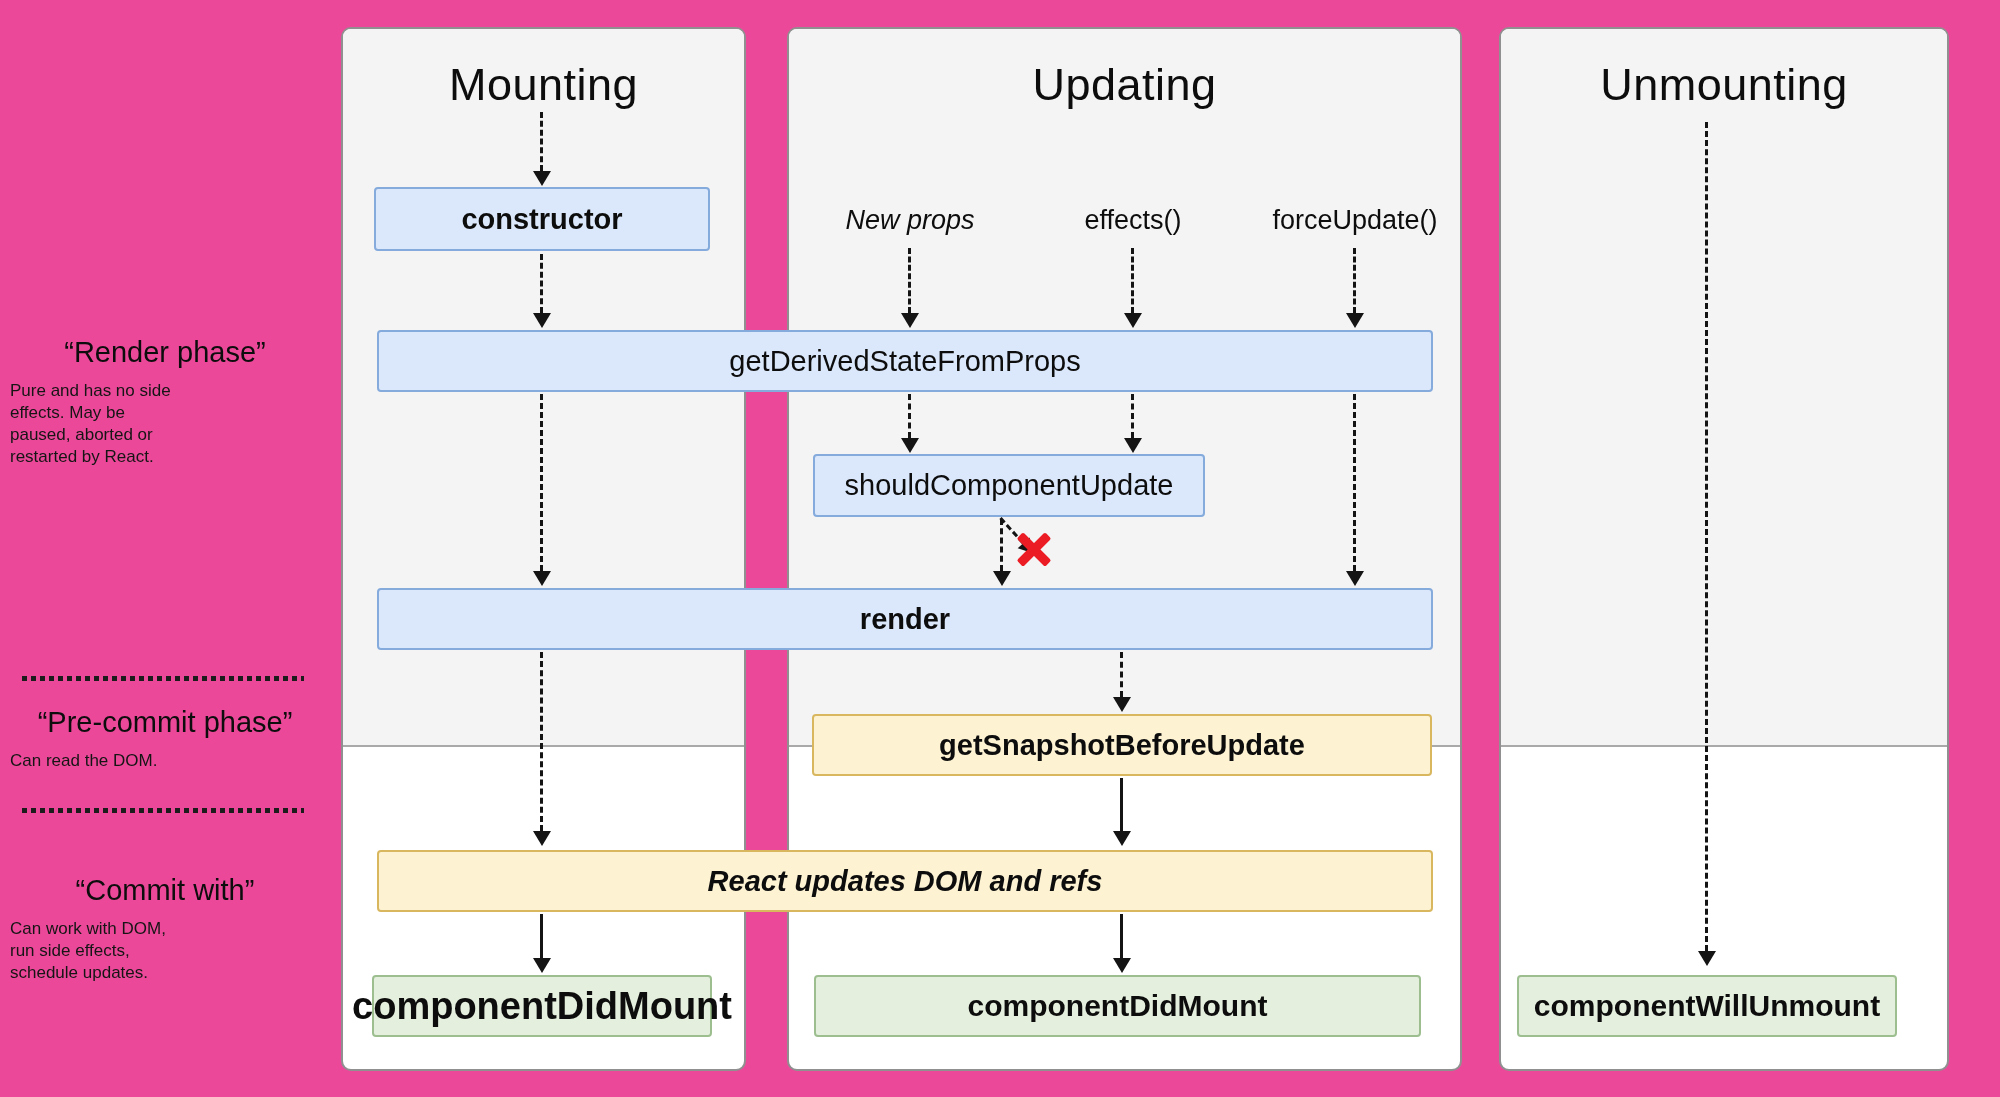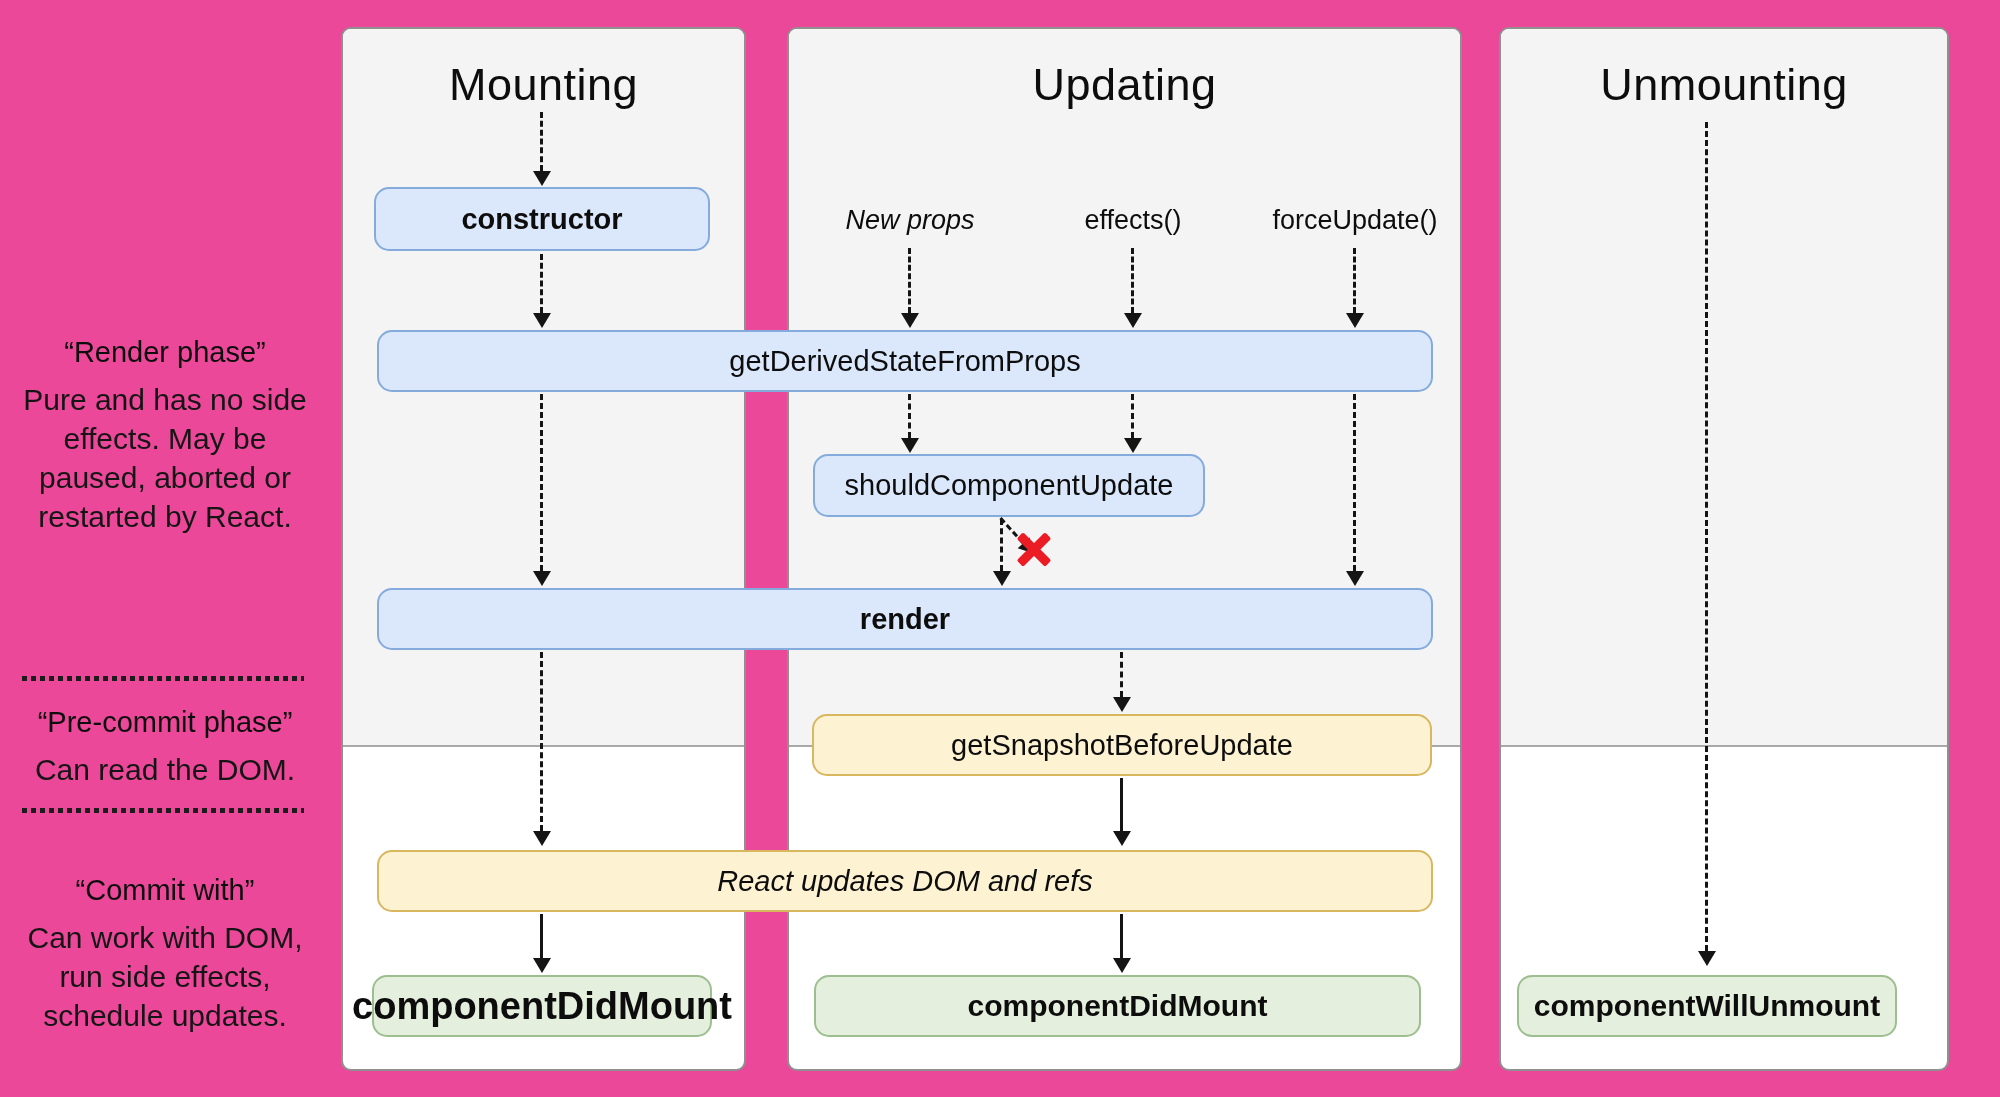--- a/index.html
+++ b/index.html
@@ -15,22 +15,22 @@
   .col .grayzone { height:718px; background:#f4f4f5; border-bottom:2px solid #a9a9a9; }
   #col-mounting  { left:341px;  width:405px; }
   #col-updating  { left:787px;  width:675px; }
   #col-unmounting{ left:1499px; width:450px; }
   .col-title { position:absolute; top:30px; left:0; width:100%; text-align:center;
                font-size:45px; font-weight:500; letter-spacing:.5px; color:#0d0d0d; }
 
   
   .phase-head { position:absolute; left:10px; width:310px; text-align:center;
                 font-size:29px; color:#0d0d0d; }
-  .phase-body { position:absolute; left:10px; width:310px; text-align:center;
-                font-size:30px; line-height:1.3; white-space:pre-line; color:#151515; }
+  .phase-body { position:absolute; left:10px; width:310px; 
+                font-size:17px; line-height:1.3; white-space:pre-line; color:#151515; }
   #render-phase-head    { top:336px; }
   #render-phase-body    { top:380px; }
   #precommit-phase-head { top:706px; }
   #precommit-phase-body { top:750px; }
   #commit-phase-head    { top:874px; }
   #commit-phase-body    { top:918px; }
   .dotline { position:absolute; left:22px; width:282px; height:5px;
              background:repeating-linear-gradient(90deg,#1c1c1c 0 5px,transparent 5px 9px); }
   #phase-sep-1 { top:676px; }
   #phase-sep-2 { top:808px; }
@@ -55,24 +55,24 @@
 
   
   .xmark { position:absolute; left:1016px; top:531px; width:36px; height:36px; z-index:3; }
   .xmark::before, .xmark::after { content:""; position:absolute; left:-2px; top:14px;
             width:40px; height:9px; border-radius:2px; background:#ec1c24; }
   .xmark::before { transform:rotate(45deg); }
   .xmark::after  { transform:rotate(-45deg); }
 
   
   .node { position:absolute; display:flex; align-items:center; justify-content:center;
-          border-radius:15px; border:2px solid; font-size:29px; z-index:4;
+          border-radius:4px; border:2px solid; font-size:29px; z-index:4;
           color:#0d0d0d; text-align:left; }
   .node.blue   { background:#dbe8fb; border-color:#84abdb; }
-  .node.yellow { background:#fdf3d3; border-color:#d9b75f; }
+  .node.yellow { background:#fdf3d3; border-color:#d9b75f;font-weight:bold; }
   .node.green  { background:#e4efdd; border-color:#9dbf90; }
   .node.bold   { font-weight:bold; }
   .node.italic { font-style:italic; }
 
   #node-constructor              { left:374px;  top:187px; width:336px;  height:64px; }
   #node-get-derived-state        { left:377px;  top:330px; width:1056px; height:62px; }
   #node-should-component-update  { left:813px;  top:454px; width:392px;  height:63px; }
   #node-render                   { left:377px;  top:588px; width:1056px; height:62px; }
   #node-get-snapshot             { left:812px;  top:714px; width:620px;  height:62px; }
   #node-react-updates            { left:377px;  top:850px; width:1056px; height:62px; }

